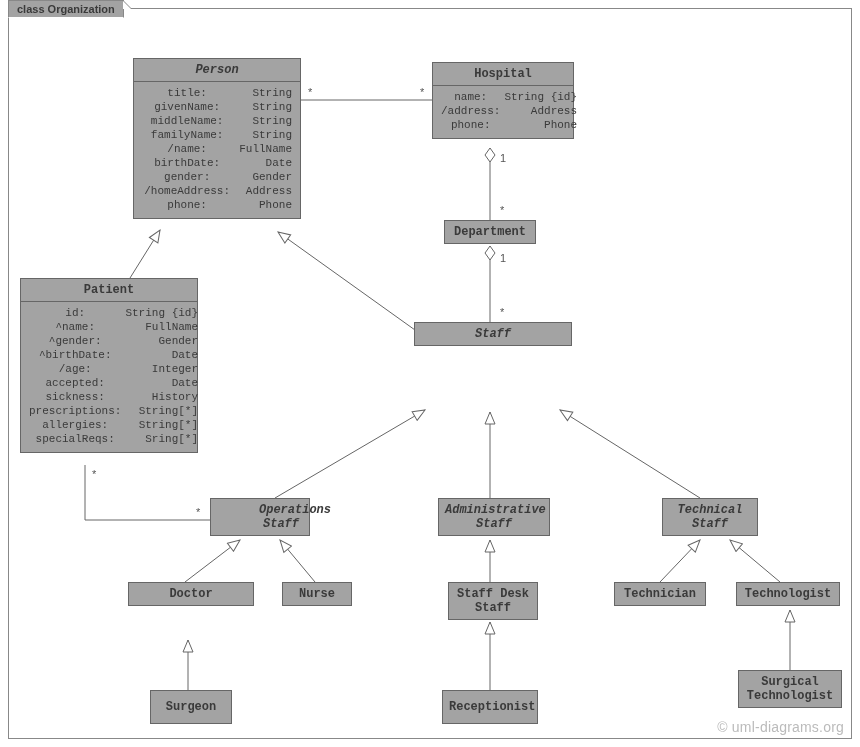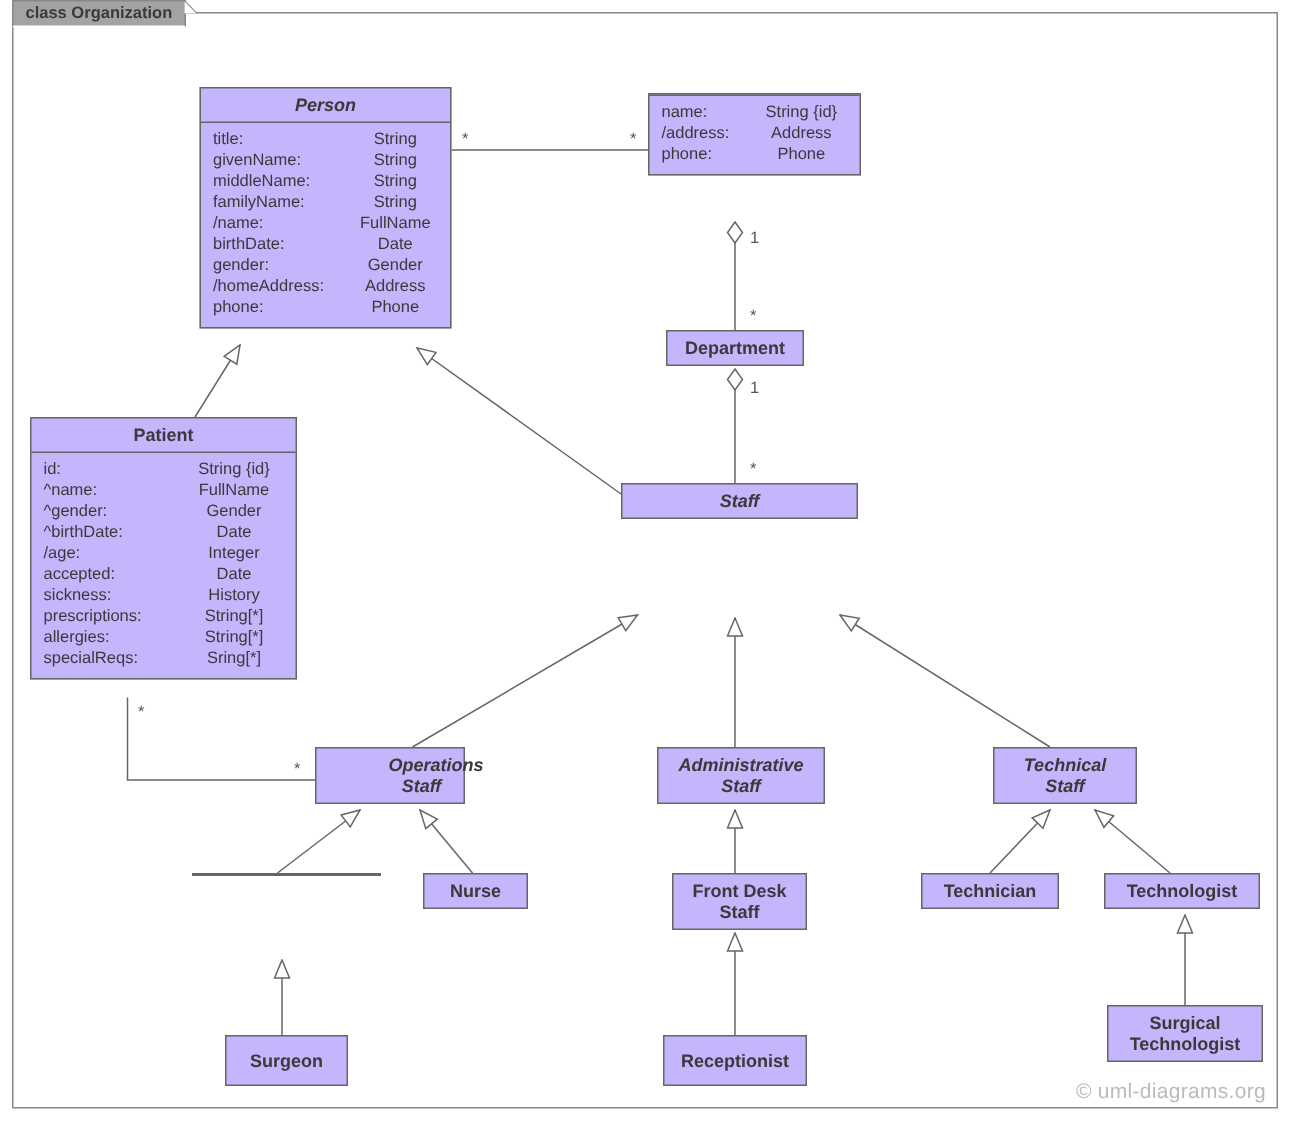--- a/index.html
+++ b/index.html
@@ -42,39 +42,40 @@
   }
   .frame-tab .fold::after{
     content:"";
     position:absolute; left:-9px; top:-8px;
     border-top:8px solid transparent;
     border-left:8px solid #fff;
   }
   .cls {
     position: absolute;
     border: 1px solid #666;
-    background: #c4b5fd;
+    background: #a3a3a3;
     box-sizing: border-box;
+    font-family: Liberation Mono, monospace;
   }
   .cls .title {
     text-align: center;
     font-style: italic;
     font-weight: bold;
     padding: 4px 6px;
     font-size: 12px;
     line-height: 14px;
   }
   .cls .title.plain { font-style: normal; }
   .cls .compartment {
     border-top: 1px solid #666;
     padding: 4px 6px 6px 6px;
   }
   .cls table.attrs { width: 100%; border-collapse: collapse; font-size: 11px; }
-  .cls table.attrs td { padding: 1px 2px; white-space: nowrap; vertical-align: top;}
-  .cls table.attrs td.t { text-align: center; margin-top: 36px; }
+  .cls table.attrs td { padding: 1px 2px; white-space: nowrap; vertical-align: top; text-align: center;}
+  .cls table.attrs td.t { text-align: right; margin-top: 36px; }
 
   svg.edges { position:absolute; left:0; top:0; width:860px; height:747px; pointer-events:none; }
   svg text { font-family: Arial; font-size: 11px; fill:#555; }
   svg .edge { stroke:#666; stroke-width:1; fill:none; }
   .watermark {
     position:absolute; right:16px; bottom:12px;
     font-size:14px; color:#bbb; letter-spacing:0.2px;
   }
 </style>
 </head>
@@ -177,20 +178,21 @@
         <tr>
               <td>phone:</td>
               <td class="t">Phone</td>
             </tr>
       </tbody>
         </table>
     </div>
   </div>
 
   <div class="cls" style="left:432px; top:62px; width:142px;">
+    <div class="title plain">Hospital</div>
     <div class="compartment">
       <table class="attrs">
         <tbody>
             <tr>
               <td>name:</td>
               <td class="t">String {id}</td>
             </tr>
         <tr>
               <td>/address:</td>
               <td class="t">Address</td>
@@ -274,29 +276,30 @@
     </div>
   </div>
 
   <div class="cls" style="left:662px; top:498px; width:96px;">
     <div class="title">
       <span>Technical</span><br><span>Staff</span>
     </div>
   </div>
 
   <div class="cls" style="left:128px; top:582px; width:126px;">
+    <div class="title plain">Doctor</div>
   </div>
 
   <div class="cls" style="left:282px; top:582px; width:70px;">
     <div class="title plain">Nurse</div>
   </div>
 
   <div class="cls" style="left:448px; top:582px; width:90px;">
     <div class="title plain">
-      <span>Front Desk</span><br><span>Staff</span>
+      <span>Staff Desk</span><br><span>Staff</span>
     </div>
   </div>
 
   <div class="cls" style="left:614px; top:582px; width:92px;">
     <div class="title plain">Technician</div>
   </div>
 
   <div class="cls" style="left:736px; top:582px; width:104px;">
     <div class="title plain">Technologist</div>
   </div>

